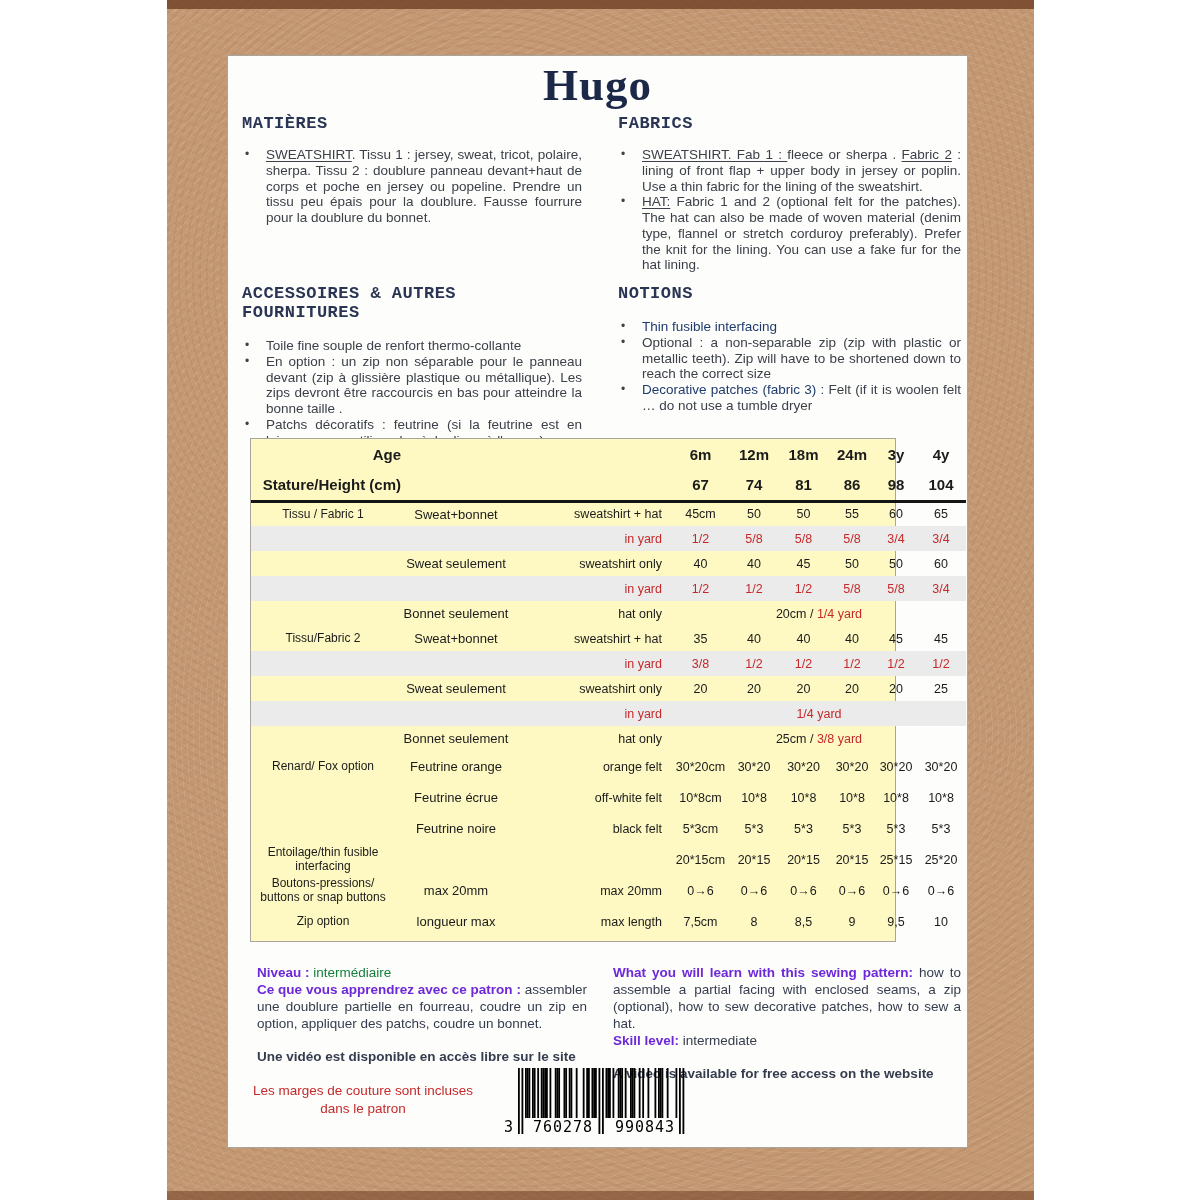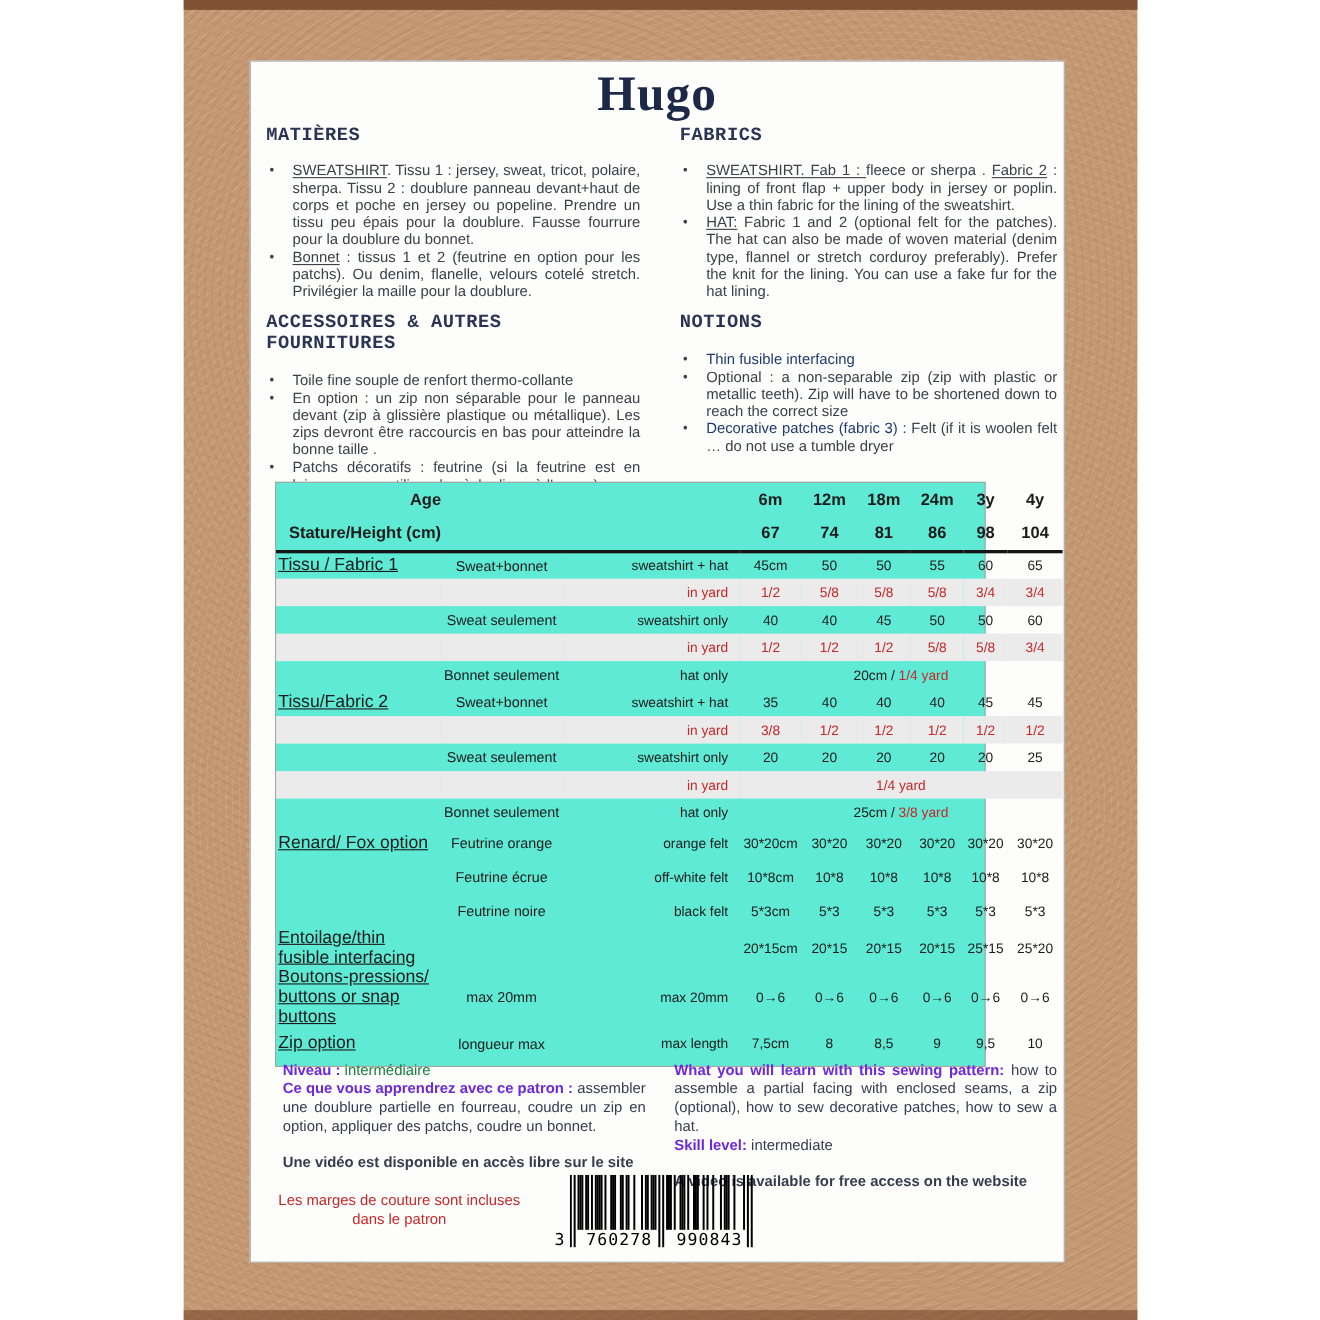--- a/index.html
+++ b/index.html
@@ -52,30 +52,30 @@
   ul.blist li{
     position:relative;padding-left:24px;text-align:justify;
     font-size:13.5px;line-height:1.17;color:var(--body);
   }
   ul.blist li::before{content:"\2022";position:absolute;left:3px;top:0;font-size:12px;color:var(--body);}
   .u{text-decoration:underline;text-underline-offset:2px;}
   .navy{color:#1f3a6e;}
   .red{color:var(--red);}
 
   
-  .table-box{position:absolute;top:382px;left:22px;width:646px;background:#5eead4;border:1px solid #a9a59e;padding-bottom:4px;}
+  .table-box{position:absolute;top:382px;left:22px;width:646px;background:#fef9c3;border:1px solid #a9a59e;padding-bottom:4px;}
   table{border-collapse:collapse;table-layout:fixed;width:715px;color:#1b1b1b;font-size:12.5px;}
   thead{border-bottom:3px solid #151515;}
   thead td{font-weight:bold;font-size:15px;height:31px;}
   td{padding:0 2px;vertical-align:middle;}
   td.hl{text-align:right;padding-right:110px;}
   td.hv{text-align:center;}
   tbody td{height:25px;}
   tr.tall td{height:31px;}
-  td.c1{text-align:left;padding-right:8px;line-height:1.12;font-size:16px;text-decoration:underline;}
+  td.c1{text-align:center;padding-right:8px;line-height:1.12;font-size:12px;}
   td.c2{text-align:center;font-size:13px;}
   td.c3{text-align:right;padding-right:10px;}
   td.v{text-align:center;}
   td.sp{text-align:center;}
   tr.shade{background:#ebebeb;}
 
   
   .footer-cols{position:absolute;top:908px;left:29px;right:6px;display:flex;gap:26px;}
   .fcol-l{width:330px;flex:none;}
   .fcol-r{flex:1;}
@@ -107,21 +107,20 @@
   <div class="kraft"></div>
 
   <div class="card">
     <h1 class="title">Hugo</h1>
 
     <div class="cols cols-top">
       <section class="col-l">
         <h2 class="sec">MATIÈRES</h2>
         <ul class="blist">
             <li><span class="u">SWEATSHIRT</span><span>. Tissu 1 : jersey, sweat, tricot, polaire, sherpa. Tissu 2 : doublure panneau devant+haut de corps et poche en jersey ou popeline. Prendre un tissu peu épais pour la doublure. Fausse fourrure pour la doublure du bonnet.</span></li>
-            <li><span class="u">Bonnet</span><span> : tissus 1 et 2 (feutrine en option pour les patchs). Ou denim, flanelle, velours cotelé stretch. Privilégier la maille pour la doublure.</span></li>
           </ul>
       </section>
       <section class="col-r">
         <h2 class="sec">FABRICS</h2>
         <ul class="blist">
             <li><span class="u">SWEATSHIRT. Fab 1 : </span><span>fleece or sherpa . </span><span class="u">Fabric 2</span><span> : lining of front flap + upper body in jersey or poplin. Use a thin fabric for the lining of the sweatshirt.</span></li>
             <li><span class="u">HAT:</span><span> Fabric 1 and 2 (optional felt for the patches). The hat can also be made of woven material (denim type, flannel or stretch corduroy preferably). Prefer the knit for the lining. You can use a fake fur for the hat lining.</span></li>
           </ul>
       </section>
     </div>

